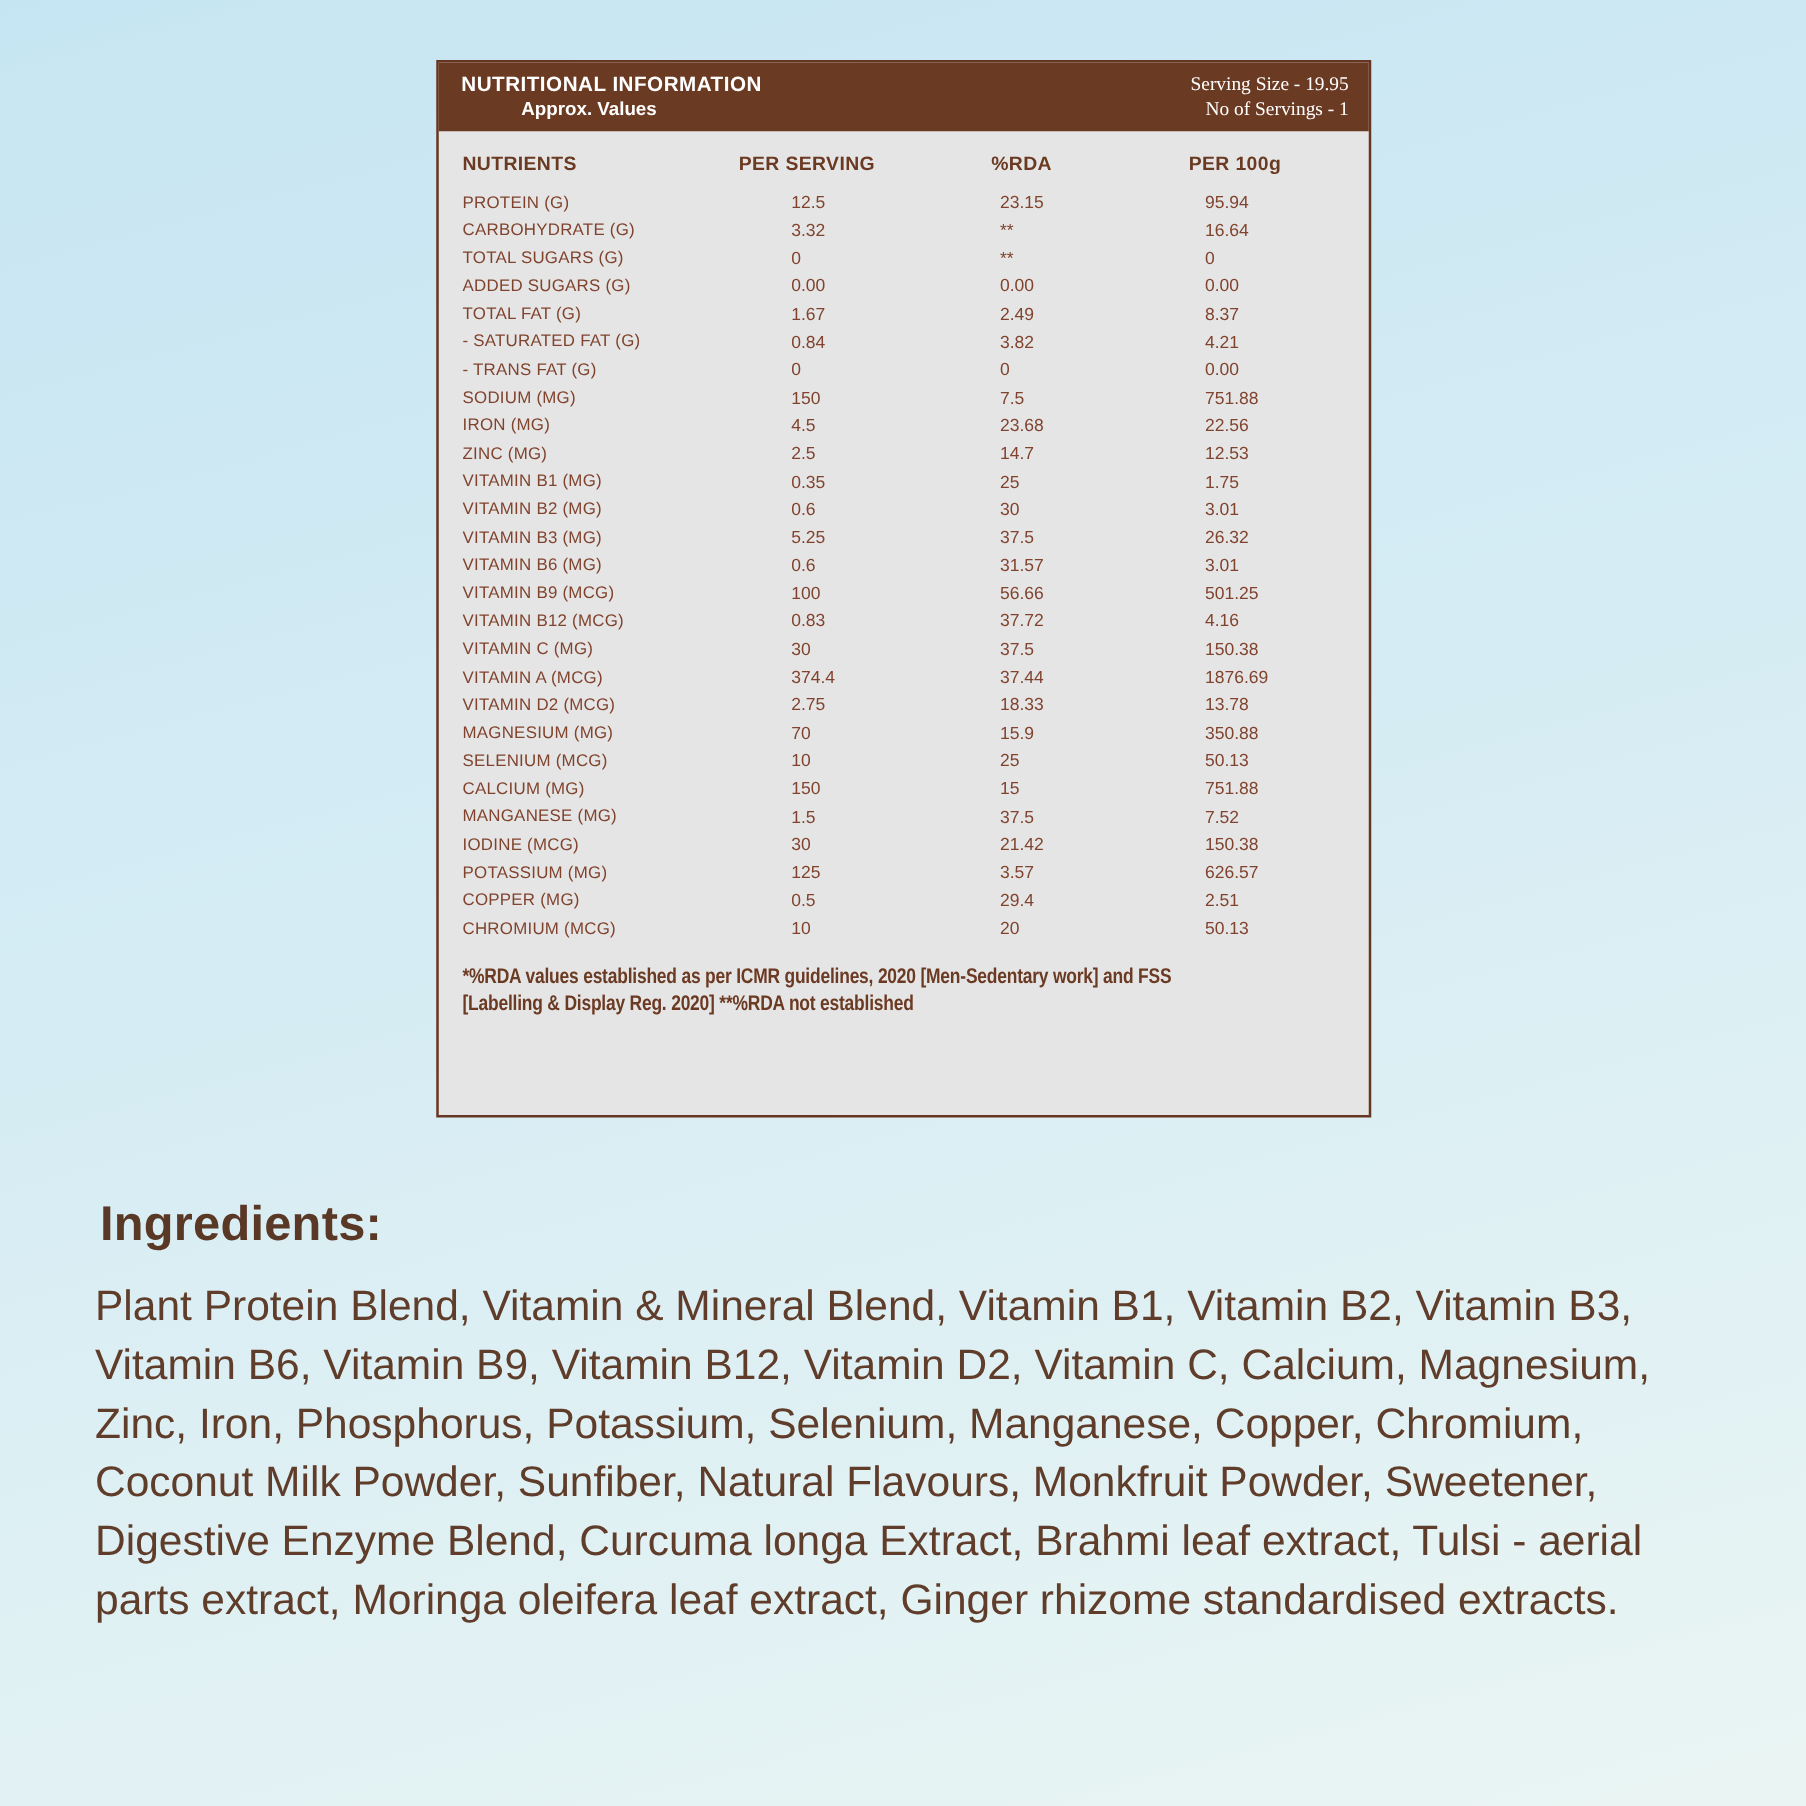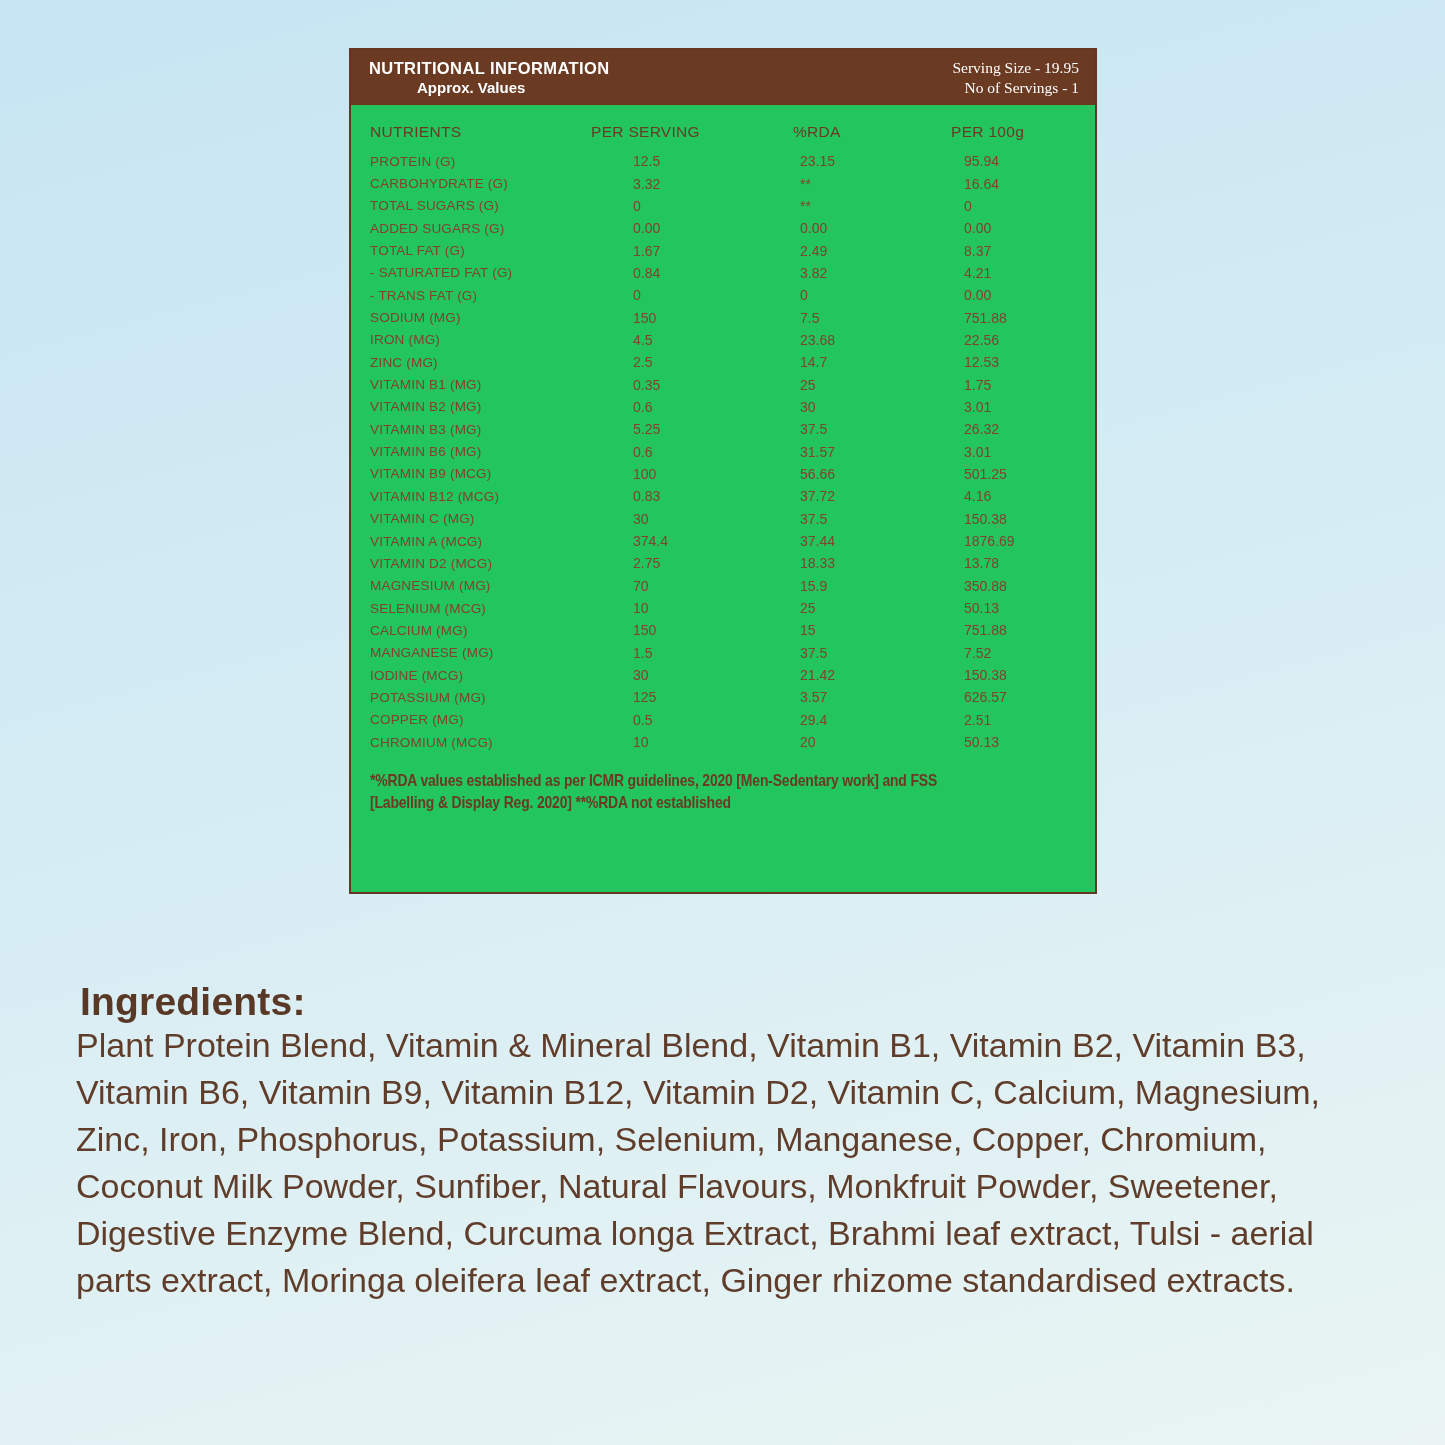--- a/index.html
+++ b/index.html
@@ -16,21 +16,21 @@
   }
 
   
   .nutrition-card {
     position: absolute;
     left: 349px;
     top: 48px;
     width: 748px;
     height: 846px;
     box-sizing: border-box;
-    background: #22c55e;
+    background: #e5e5e5;
     border: 2px solid #653621;
   }
   .card-header {
     background: #6b3a23;
     height: 55px;
     display: flex;
     justify-content: space-between;
     align-items: center;
     padding: 0 16px 0 18px;
     color: #ffffff;
@@ -53,21 +53,21 @@
     line-height: 20px;
     font-family: Liberation Serif, serif;
   }
 
   
   .table-head {
     display: grid;
     grid-template-columns: 263px 167px 164px 1fr;
     padding: 18px 12px 0 19px;
     color: #6b3a23;
-    font-weight: normal;
+    font-weight: bold;
     font-size: 15.5px;
     letter-spacing: 0.3px;
   }
   .table-head .h2 span { display: inline-block; margin-left: -42px; }
   .table-head .h3 span { display: inline-block; margin-left: -7px; }
   .table-head .h4 span { display: inline-block; margin-left: -13px; }
 
   .rows {
     margin-top: 9px;
     padding: 0 16px 0 19px;
@@ -99,21 +99,21 @@
     font-weight: bold;
     font-size: 17px;
     line-height: 1.25;
     letter-spacing: -0.2px;
   }
 
   
   .ingredients-heading {
     position: absolute;
     left: 80px;
-    top: 980px;
+    top: 958px;
     font-weight: bold;
     font-size: 39px;
     color: #5a3826;
     letter-spacing: 0.2px;
   }
   .ingredients-text {
     position: absolute;
     left: 76px;
     top: 1022px;
     width: 1278px;

